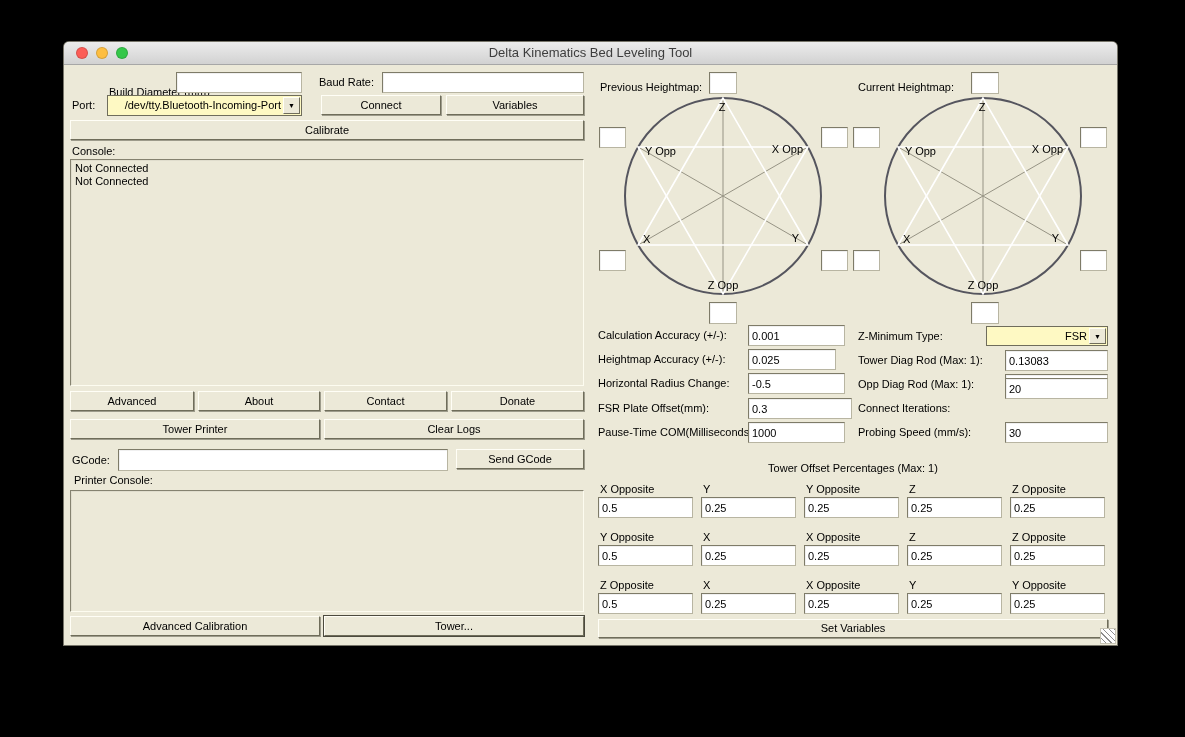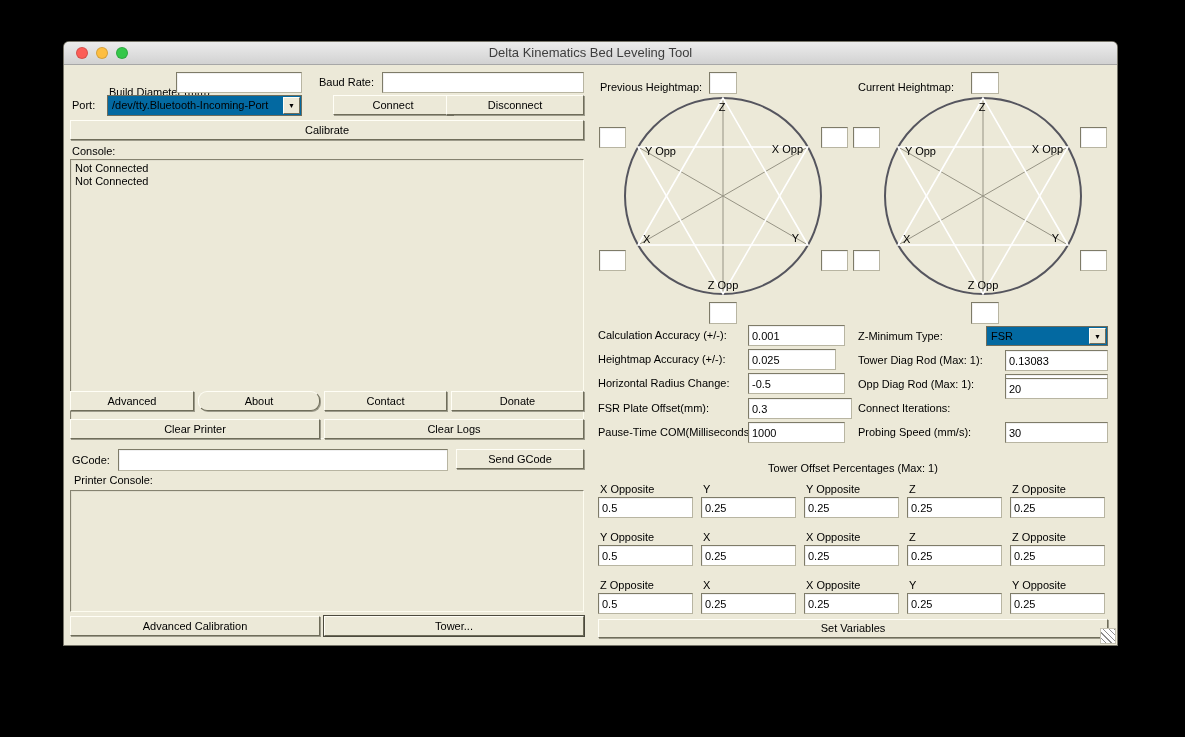--- a/index.html
+++ b/index.html
@@ -39,22 +39,23 @@
     padding-top:3px;height:20px;cursor:default;user-select:none;
   }
   .btn.default{box-shadow:0 0 0 1px #4c4a3e,1px 1px 0 rgba(62,60,46,.5);}
   .sunken{
     position:absolute;background:#ece9d8;box-sizing:border-box;
     border:1px solid;border-color:#858270 #fdfcf0 #fdfcf0 #858270;
     box-shadow:inset 1px 1px 0 rgba(0,0,0,.05);
     padding:2px 4px;white-space:pre-line;overflow:hidden;line-height:13px;
   }
   .combo{
-    position:absolute;background:#0369a1;box-sizing:border-box;
+    position:absolute;background:#fef9c3;box-sizing:border-box;
     border:1px solid #6f6d5c;
+    text-align:right;
   }
   .combo .txt{position:absolute;left:4px;top:3px;white-space:nowrap;overflow:hidden;right:20px;}
   .combo .dd{
     position:absolute;right:1px;top:1px;bottom:1px;width:17px;background:#ece9d8;
     border:1px solid;border-color:#fffef6 #6f6d5a #6f6d5a #fffef6;
     display:flex;align-items:center;justify-content:center;
     font-size:7px;line-height:1;color:#000;box-sizing:border-box;
   }
   .hm-svg{position:absolute;width:200px;height:200px;}
   .hm-svg text{font-family:"Liberation Sans",sans-serif;font-size:11px;fill:#000;}
@@ -82,35 +83,35 @@
   <div class="lbl" style="left:8px;top:44px;padding-left:37px;">Build Diameter (mm):</div>
   <input class="inp" style="left: 112px; top: 30px; width: 126px; height: 21px;" value="">
   <div class="lbl" style="left:255px;top:34px;">Baud Rate:</div>
   <input class="inp" style="left: 318px; top: 30px; width: 202px; height: 21px;" value="">
 
   <div class="lbl" style="left:8px;top:57px;">Port:</div>
   <div class="combo" style="left:43px;top:53px;width:195px;height:21px;">
     <span class="txt">/dev/tty.Bluetooth-Incoming-Port</span>
     <span class="dd">▼</span>
   </div>
-  <div class="btn" style="left:257px;top:53px;width:120px;margin-left:12px;">Connect</div>
-  <div class="btn" style="left:382px;top:53px;width:138px;">Disconnect</div>
+  <div class="btn" style="left:257px;top:53px;width:120px;">Connect</div>
+  <div class="btn" style="left:382px;top:53px;width:138px;">Variables</div>
 
   <div class="btn" style="left:6px;top:78px;width:514px;">Calibrate</div>
 
   <div class="lbl" style="left:8px;top:103px;">Console:</div>
-  <div class="sunken" style="left:6px;top:117px;width:514px;height:280px;">Not Connected
+  <div class="sunken" style="left:6px;top:117px;width:514px;height:227px;">Not Connected
 Not Connected</div>
 
   <div class="btn" style="left:6px;top:349px;width:124px;">Advanced</div>
-  <div class="btn" style="left:134px;top:349px;width:122px;border-radius:9px;">About</div>
+  <div class="btn" style="left:134px;top:349px;width:122px;">About</div>
   <div class="btn" style="left:260px;top:349px;width:123px;">Contact</div>
   <div class="btn" style="left:387px;top:349px;width:133px;">Donate</div>
 
-  <div class="btn" style="left:6px;top:377px;width:250px;">Clear Printer</div>
+  <div class="btn" style="left:6px;top:377px;width:250px;">Tower Printer</div>
   <div class="btn" style="left:260px;top:377px;width:260px;">Clear Logs</div>
 
   <div class="lbl" style="left:8px;top:412px;">GCode:</div>
   <input class="inp" style="left: 54px; top: 407px; width: 330px; height: 22px;" value="">
   <div class="btn" style="left:392px;top:407px;width:128px;">Send GCode</div>
 
   <div class="lbl" style="left:10px;top:432px;">Printer Console:</div>
   <div class="sunken" style="left:6px;top:448px;width:514px;height:122px;"></div>
 
   <div class="btn" style="left:6px;top:574px;width:250px;">Advanced Calibration</div>

